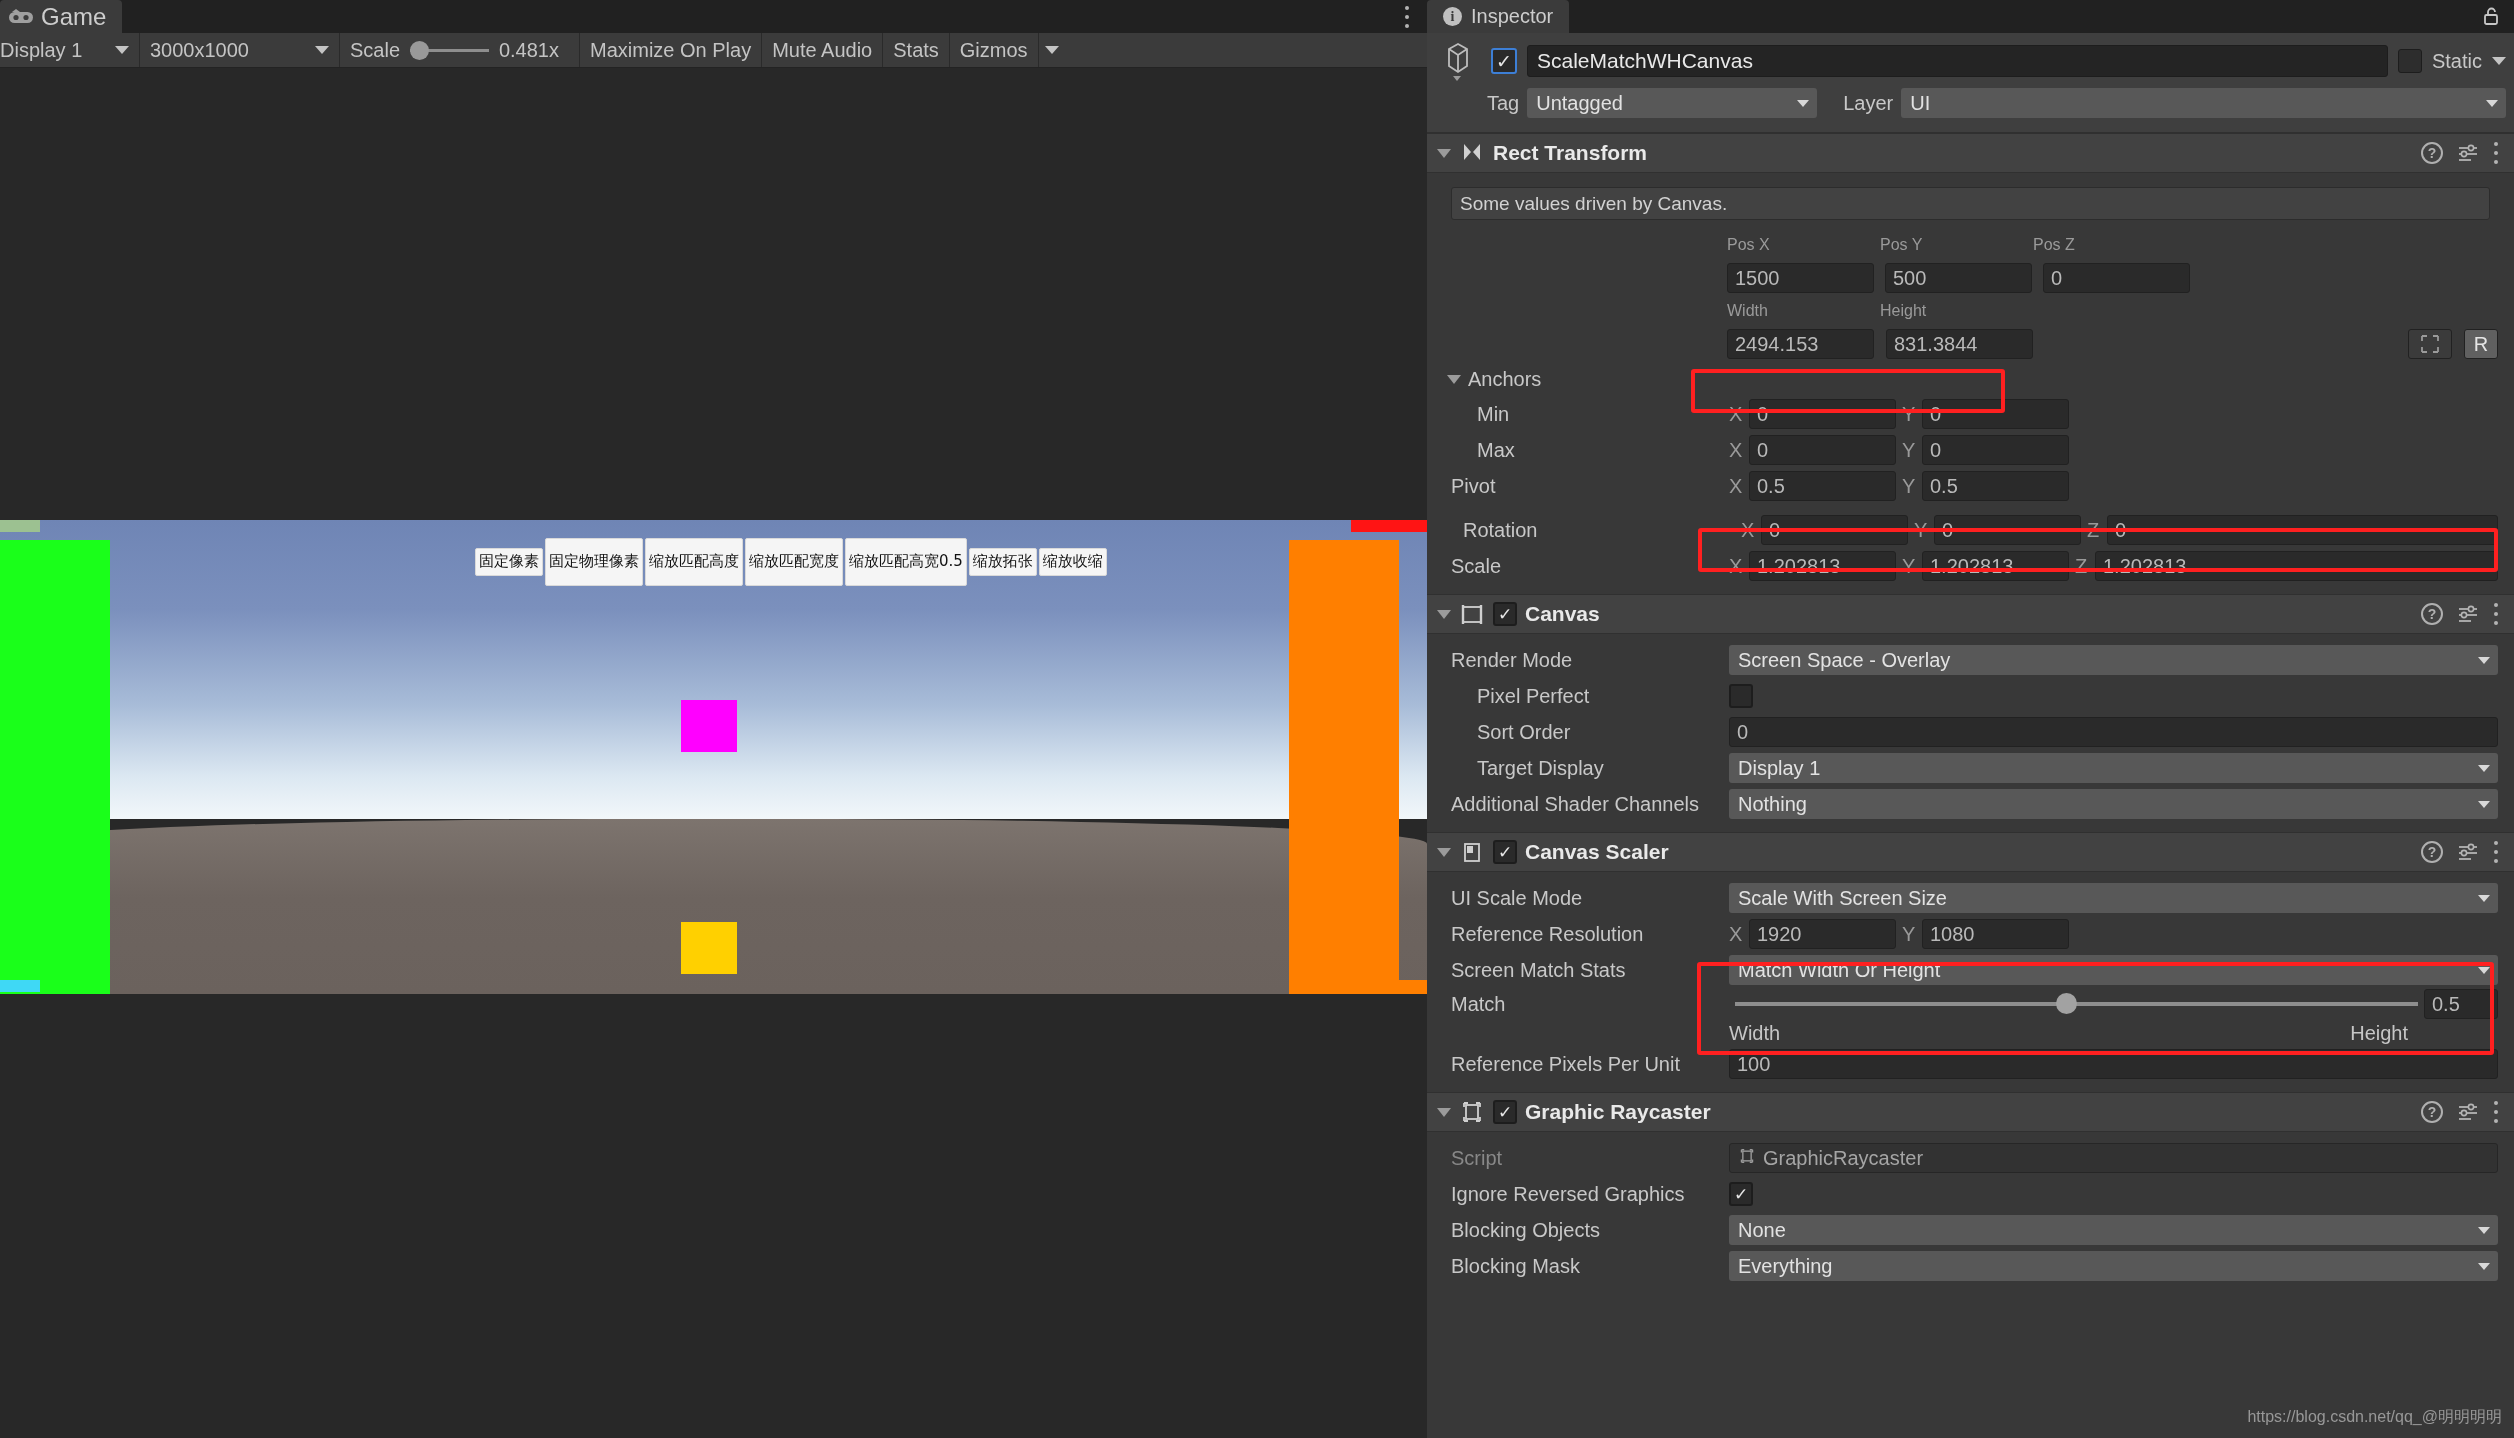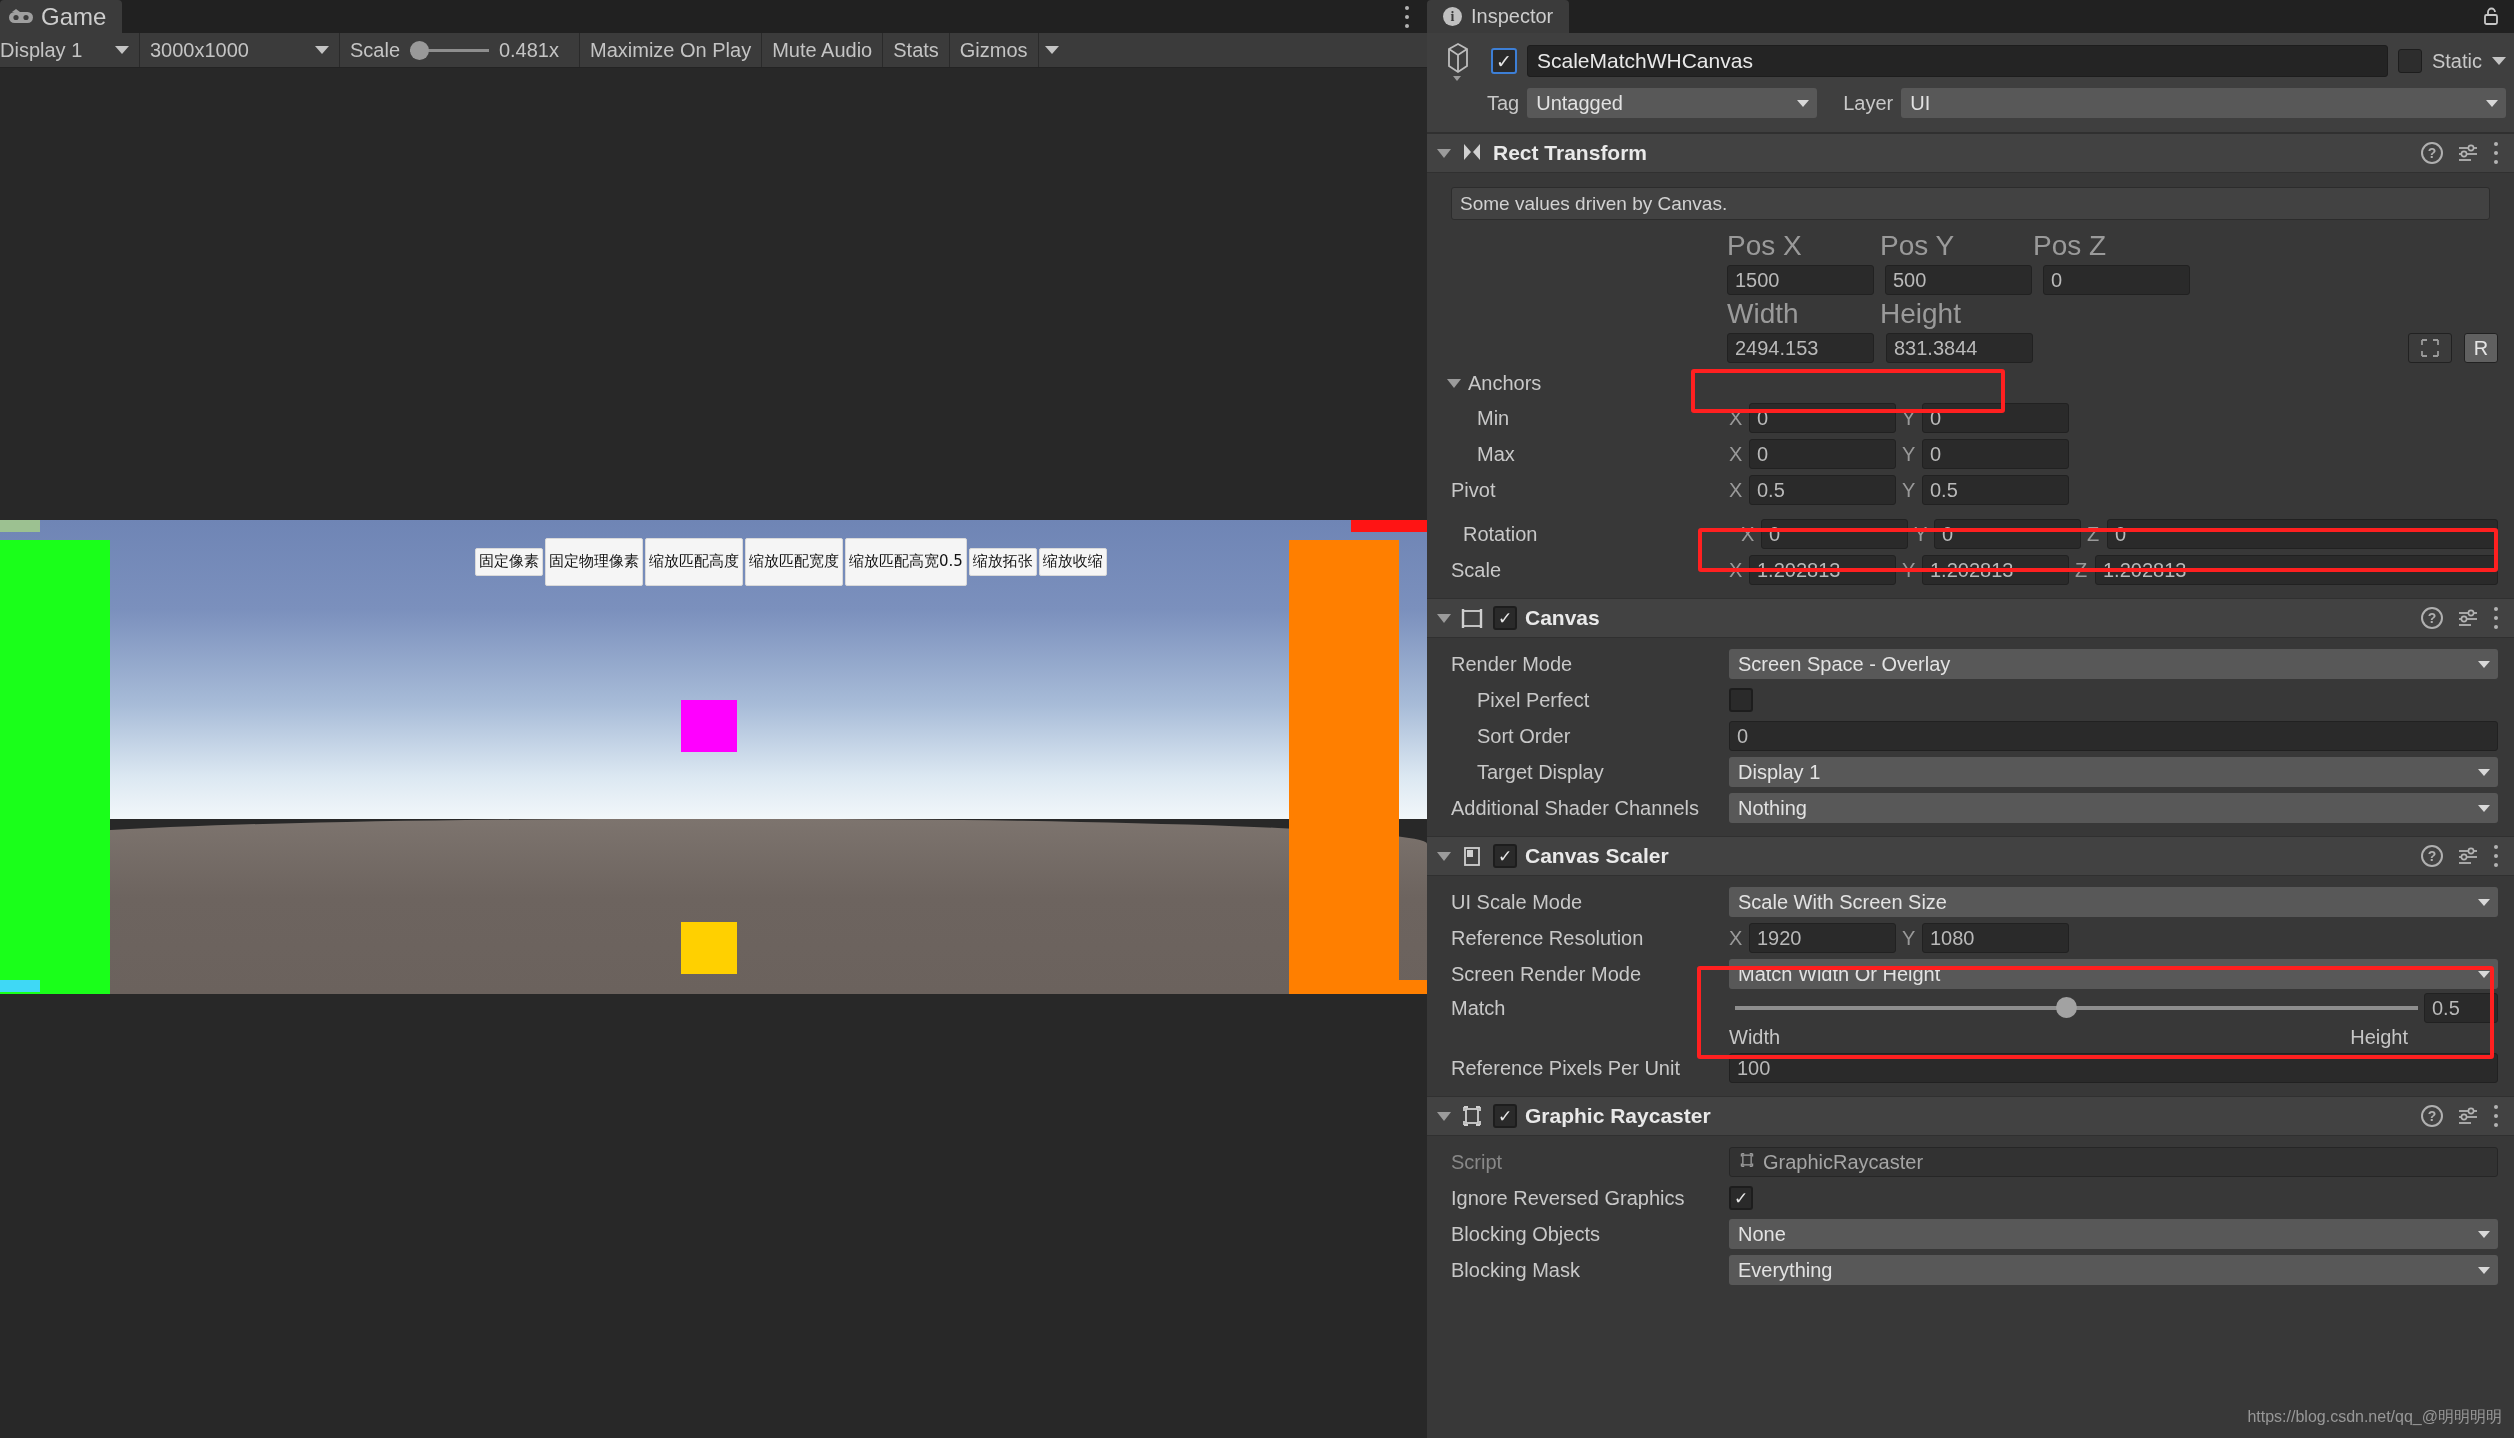--- a/index.html
+++ b/index.html
@@ -184,21 +184,21 @@
     background: #2a2a2a; border: 1px solid #212121; border-radius: 3px;
     height: 30px; color: #b9b9b9; font-size: 20px; display:flex; align-items:center;
     padding: 0 7px;
   }
   .axis { color: #9a9a9a; font-size: 20px; width: 20px; flex:none; }
   .infobox {
     margin: 6px 24px 10px 24px; background: #424242; border: 1px solid #2c2c2c;
     border-radius: 3px; height: 33px; display:flex; align-items:center; padding-left: 8px;
     color: #d2d2d2; font-size: 19px;
   }
-  .colhdr { color: #9a9a9a; font-size: 28px; }
+  .colhdr { color: #9a9a9a; font-size: 16px; }
   .hl { position: absolute; border: 4px solid #ff2020; border-radius: 3px; pointer-events: none; z-index: 20; }
   .slider2 { flex:1; height: 4px; background: #8e8e8e; position: relative; margin: 0 6px; }
   .slider2 .knob { position:absolute; left: 47%; top: -9px; width: 21px; height: 21px; border-radius:50%; background:#a2a2a2; }
   .wh-lbl { color: #c6c6c6; font-size: 20px; }
   .script-fld {
     background: #323232; border: 1px solid #262626; border-radius: 3px; height: 30px;
     color: #a5a5a5; font-size: 20px; display:flex; align-items:center; gap:7px; padding: 0 8px;
   }
   .watermark {
     position: absolute; right: 12px; bottom: 10px; color: #a8a8a8; font-size: 16px;
@@ -529,21 +529,21 @@
           </span>
         </div>
         <div class="row">
           <span class="row-lbl">Reference Resolution</span>
           <span class="axis">X</span>
           <span class="fld" style="width:147px">1920</span>
           <span class="axis" style="margin-left:6px">Y</span>
           <span class="fld" style="width:147px">1080</span>
         </div>
         <div class="row">
-          <span class="row-lbl">Screen Render Mode</span>
+          <span class="row-lbl">Screen Match Stats</span>
           <span class="dd" style="flex:1">
             <span>Match Width Or Height</span>
             <span class="tri"></span>
           </span>
         </div>
         <div class="row" style="min-height:32px">
           <span class="row-lbl">Match</span>
           <span class="slider2">
             <span class="knob"></span>
           </span>

